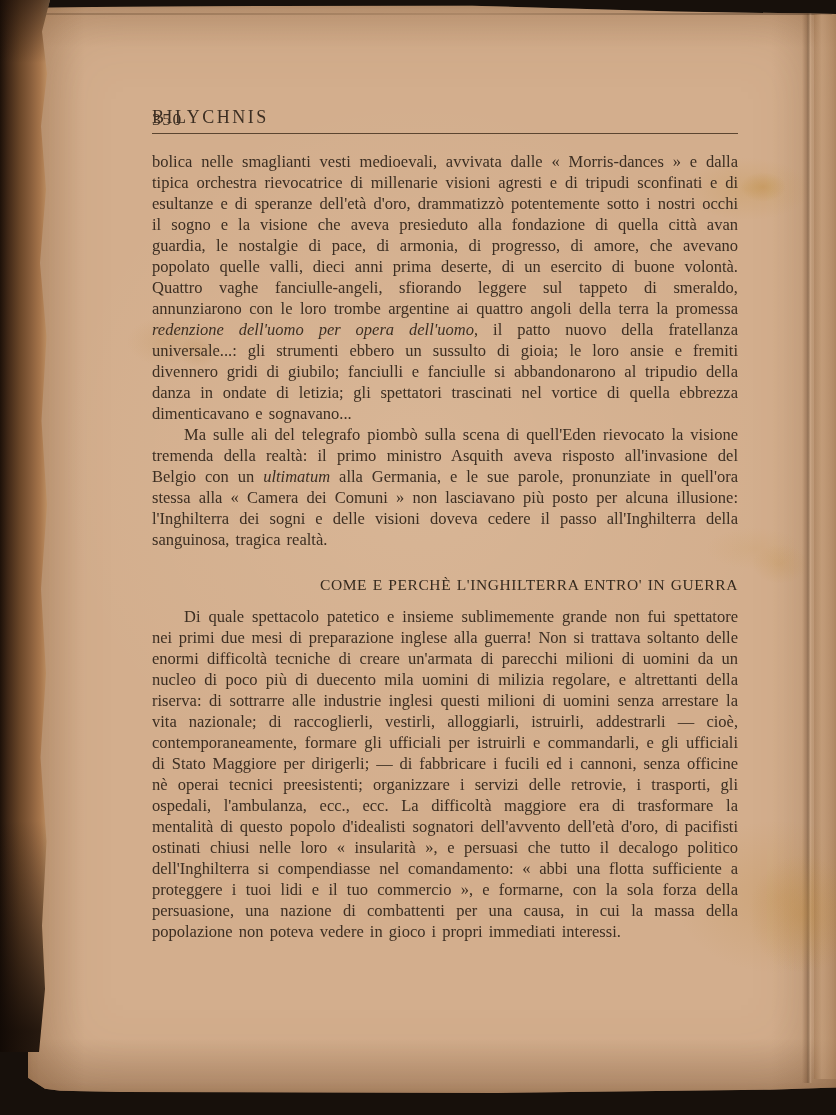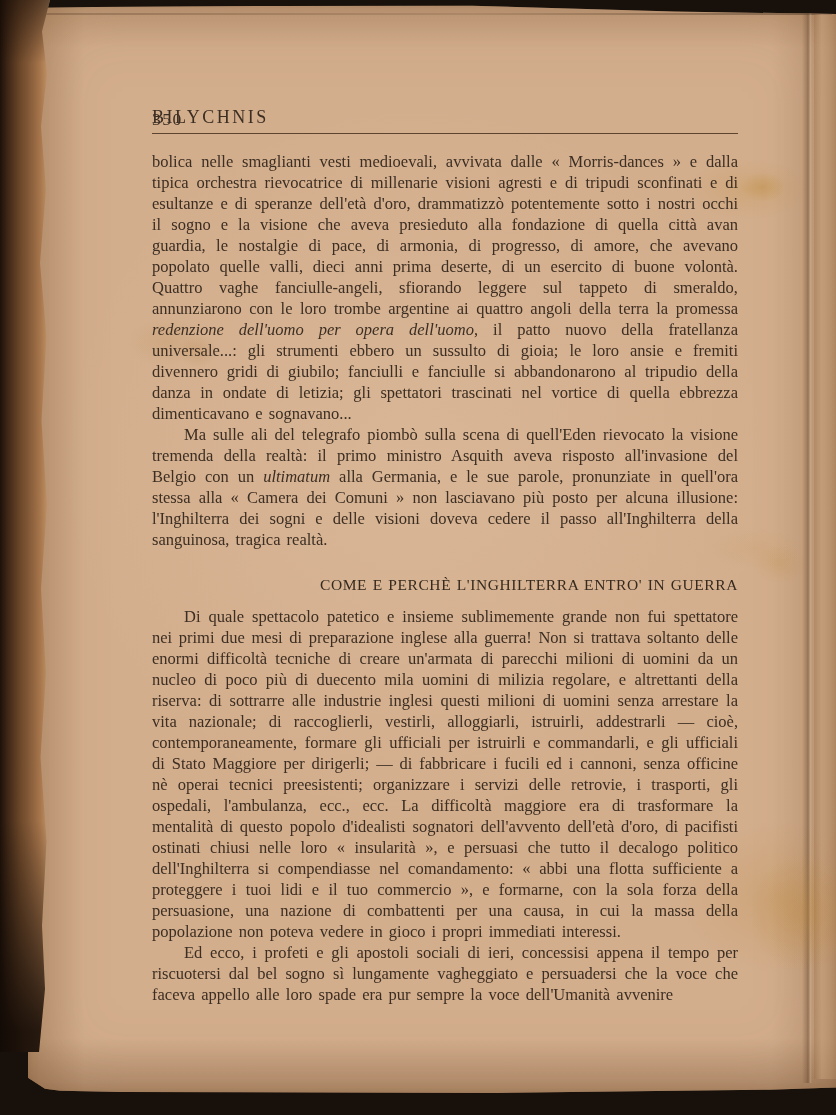--- a/index.html
+++ b/index.html
@@ -112,19 +112,18 @@
       <main class="body-text">
         <p class="para no-indent"><span>bolica nelle smaglianti vesti medioevali, avvivata dalle « Morris-dances » e dalla tipica orchestra rievocatrice di millenarie visioni agresti e di tripudi sconfinati e di esultanze e di speranze dell'età d'oro, drammatizzò potentemente sotto i nostri occhi il sogno e la visione che aveva presieduto alla fondazione di quella città avan guardia, le nostalgie di pace, di armonia, di progresso, di amore, che avevano popolato quelle valli, dieci anni prima deserte, di un esercito di buone volontà. Quattro vaghe fanciulle-angeli, sfiorando leggere sul tappeto di smeraldo, annunziarono con le loro trombe argentine ai quattro angoli della terra la promessa </span><em>redenzione dell'uomo per opera dell'uomo</em><span>, il patto nuovo della fratellanza universale...: gli strumenti ebbero un sussulto di gioia; le loro ansie e fremiti divennero gridi di giubilo; fanciulli e fanciulle si abbandonarono al tripudio della danza in ondate di letizia; gli spettatori trascinati nel vortice di quella ebbrezza dimenticavano e sognavano...</span></p>
 
         <p class="para"><span>Ma sulle ali del telegrafo piombò sulla scena di quell'Eden rievocato la visione tremenda della realtà: il primo ministro Asquith aveva risposto all'invasione del Belgio con un </span><em>ultimatum</em><span> alla Germania, e le sue parole, pronunziate in quell'ora stessa alla « Camera dei Comuni » non lasciavano più posto per alcuna illusione: l'Inghilterra dei sogni e delle visioni doveva cedere il passo all'Inghilterra della sanguinosa, tragica realtà.</span></p>
 
 
         <h2 class="section-heading">COME E PERCHÈ L'INGHILTERRA ENTRO' IN GUERRA</h2>
 
         <p class="para"><span>Di quale spettacolo patetico e insieme sublimemente grande non fui spettatore nei primi due mesi di preparazione inglese alla guerra! Non si trattava soltanto delle enormi difficoltà tecniche di creare un'armata di parecchi milioni di uomini da un nucleo di poco più di duecento mila uomini di milizia regolare, e altrettanti della riserva: di sottrarre alle industrie inglesi questi milioni di uomini senza arrestare la vita nazionale; di raccoglierli, vestirli, alloggiarli, istruirli, addestrarli — cioè, contemporaneamente, formare gli ufficiali per istruirli e commandarli, e gli ufficiali di Stato Maggiore per dirigerli; — di fabbricare i fucili ed i cannoni, senza officine nè operai tecnici preesistenti; organizzare i servizi delle retrovie, i trasporti, gli ospedali, l'ambulanza, ecc., ecc. La difficoltà maggiore era di trasformare la mentalità di questo popolo d'idealisti sognatori dell'avvento dell'età d'oro, di pacifisti ostinati chiusi nelle loro « insularità », e persuasi che tutto il decalogo politico dell'Inghilterra si compendiasse nel comandamento: « abbi una flotta sufficiente a proteggere i tuoi lidi e il tuo commercio », e formarne, con la sola forza della persuasione, una nazione di combattenti per una causa, in cui la massa della popolazione non poteva vedere in gioco i propri immediati interessi.</span></p>
 
-        <p class="para"><span>Ed ecco, i profeti e gli apostoli sociali di ieri, concessisi appena il tempo per riscuotersi dal bel sogno sì lungamente vagheggiato e persuadersi che la voce che faceva appello alle loro spade era pur sempre la voce dell'Umanità avvenire</span></p>
       </main>
     </div>
   </div>
 
   <div class="binding-edge"></div>
 </div>
 
 </body></html>

